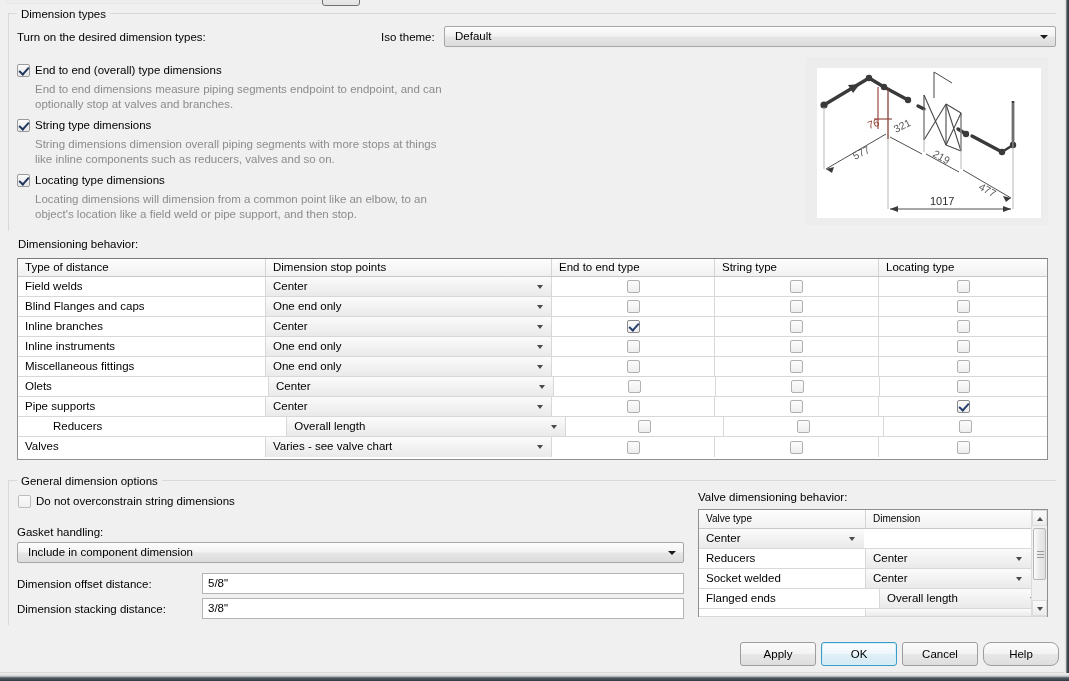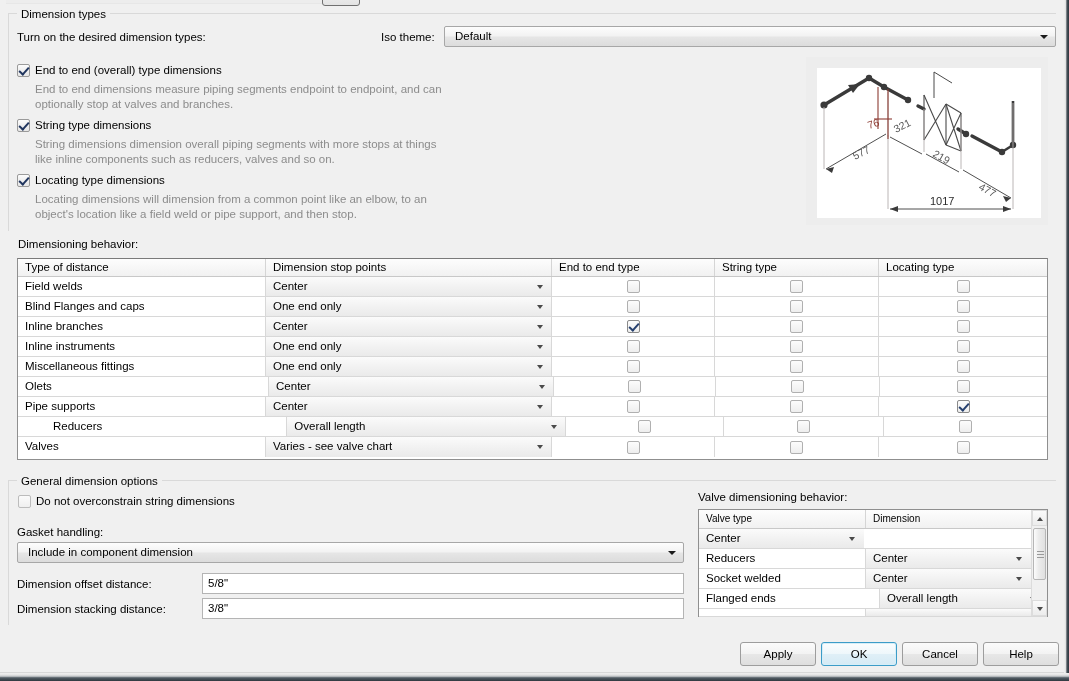--- a/index.html
+++ b/index.html
@@ -425,18 +425,18 @@
       </div>
       <div class="sbtn" style="bottom:0;">
         <span class="sarrow" style="top:6px;border-top:4px solid #4a4a4a;"></span>
       </div>
     </div>
   </div>
 
   <div class="btn" style="left:740px;top:642px;width:76px;">Apply</div>
   <div class="btn def" style="left:821px;top:642px;width:76px;">OK</div>
   <div class="btn" style="left:902px;top:642px;width:76px;">Cancel</div>
-  <div class="btn" style="left:983px;top:642px;width:76px;">Help</div>
+  <div class="btn" style="left:983px;top:642px;width:76px;border-radius:8px;">Help</div>
 
   <div class="frame-inner-line"></div>
   <div class="frame-right"></div>
   <div class="frame-bottom"></div>
 </div>
 
 </body></html>

